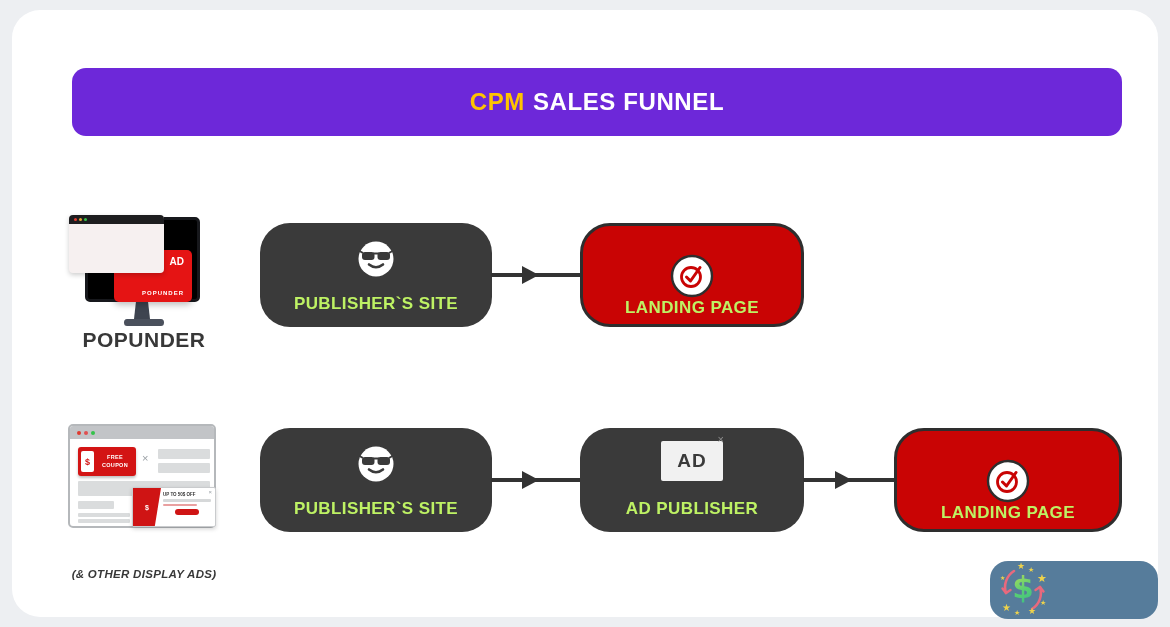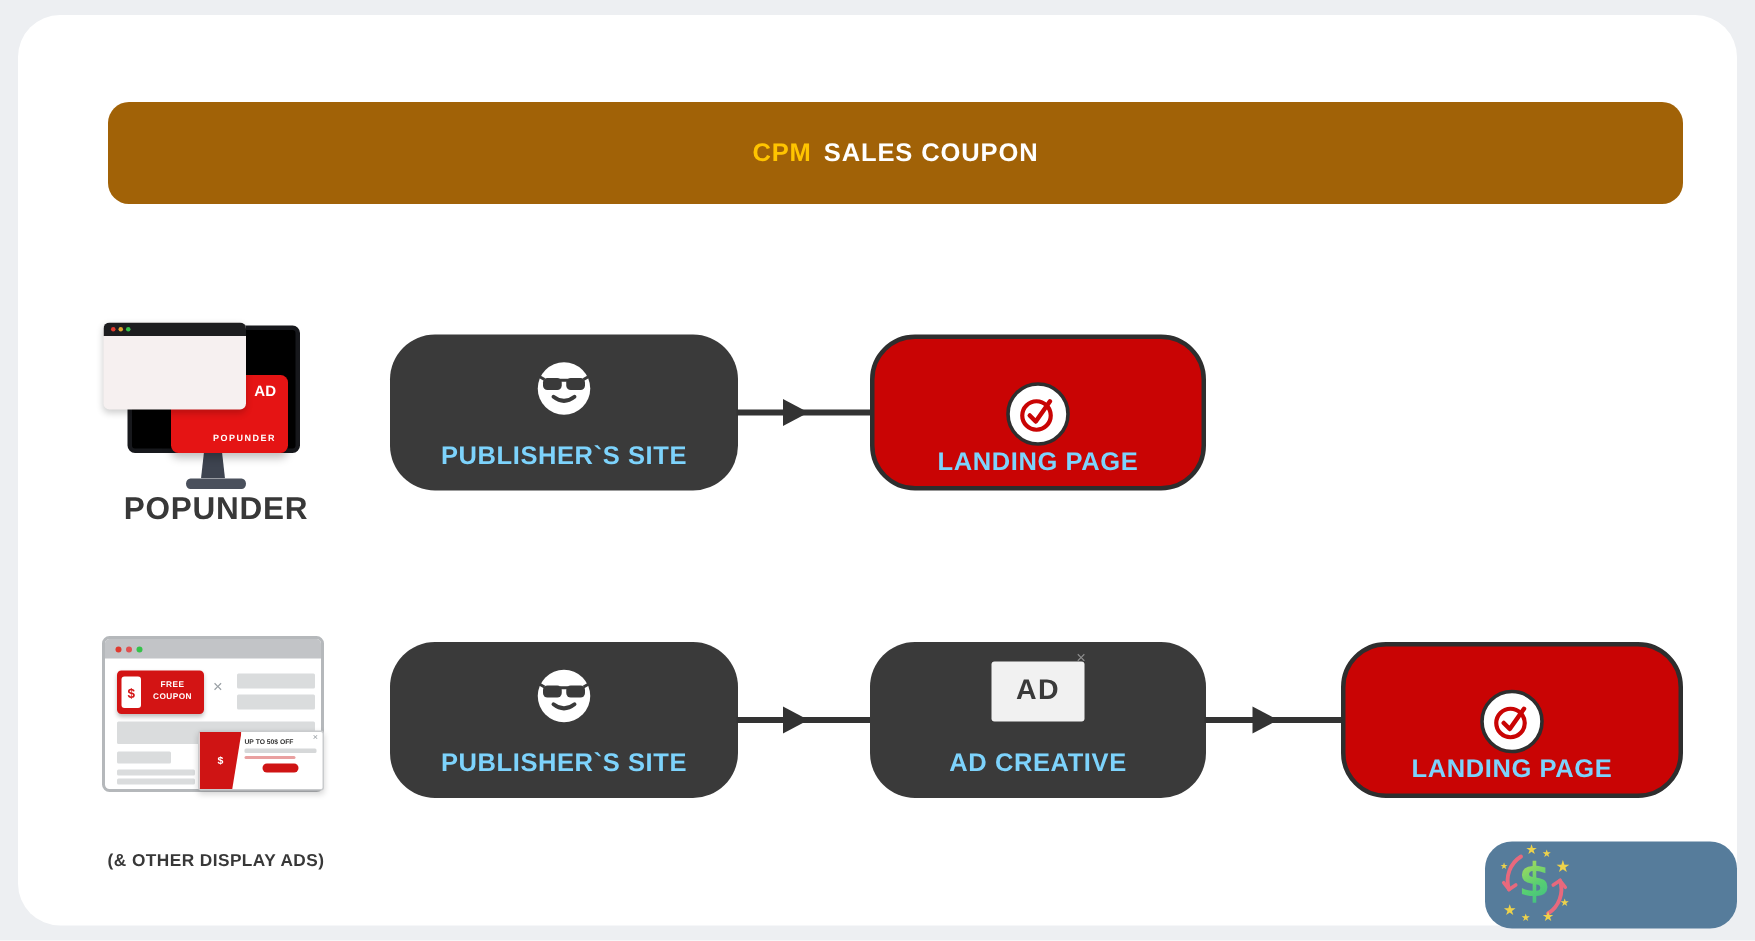--- a/index.html
+++ b/index.html
@@ -4,32 +4,32 @@
 <style>
   * { margin:0; padding:0; box-sizing:border-box; }
   html,body { width:1170px; height:627px; }
   body { font-family:"Liberation Sans","DejaVu Sans",sans-serif; background:#edeff2; }
   .frame { position:relative; width:1170px; height:627px; overflow:hidden; }
   .card { position:absolute; left:12px; top:10px; width:1146px; height:607px;
           background:#ffffff; border-radius:28px; }
 
   
   .banner { position:absolute; left:60px; top:58px; width:1050px; height:68px;
-            background:#a16207; border-radius:14px; display:flex; align-items:center;
-            justify-content:center; font-weight:700; font-size:17px; letter-spacing:.6px; }
+            background:#6d28d9; border-radius:14px; display:flex; align-items:center;
+            justify-content:center; font-weight:700; font-size:24px; letter-spacing:.6px; }
   .banner .hl { color:#ffc400; margin-right:8px; }
   .banner .rest { color:#ffffff; }
 
   
   .node { position:absolute; height:104px; border-radius:30px; display:flex;
           flex-direction:column; align-items:center; justify-content:space-between;
           padding:16px 10px 13px 10px; }
   .node.dark { background:#3a3a3a; }
   .node.red  { background:#c90404; border:3px solid #2e2e2e; padding-top:28px; }
-  .node-label { color:#7dd3fc; font-weight:700; font-size:17px; letter-spacing:.4px; white-space:nowrap; }
+  .node-label { color:#bef264; font-weight:700; font-size:17px; letter-spacing:.4px; white-space:nowrap; }
 
   .face-icon svg { display:block; }
   .check-badge { width:44px; height:44px; }
   .check-badge svg { display:block; }
 
   .ad-badge { position:relative; width:62px; height:40px; background:#f1f1f1; border-radius:2px;
               display:flex; align-items:center; justify-content:center;
               font-weight:700; font-size:19px; color:#3a3a3a; letter-spacing:1px; }
   .ad-badge .close { position:absolute; top:-8px; right:-1px; font-size:11px; color:#8d8d8d;
                      font-weight:400; letter-spacing:0; }
@@ -112,21 +112,21 @@
   .logo-tag  { color:#9fd1ee; font-size:12px; margin-top:1px; }
 </style>
 </head>
 <body>
 
 <div class="frame">
   <div class="card">
 
     <div class="banner">
       <span class="hl">CPM</span>
-      <span class="rest">SALES COUPON</span>
+      <span class="rest">SALES FUNNEL</span>
     </div>
 
     <div class="illus-pop">
       <div class="monitor"></div>
       <div class="monitor-neck"></div>
       <div class="monitor-base"></div>
       <div class="pop-card">
         <span class="ad">AD</span>
         <span class="pu">POPUNDER</span>
       </div>
@@ -190,21 +190,21 @@
         <div class="left">$</div>
         <div class="right">
           <div class="title">UP TO 50$ OFF</div>
           <div class="l1"></div>
           <div class="l2"></div>
           <div class="btn"></div>
         </div>
         <span class="close">×</span>
       </div>
     </div>
-    <div class="row-label sub" style="left:37px; top:558px;">(&amp; OTHER DISPLAY ADS)</div>
+    <div class="row-label sub" style="left:37px; top:558px;font-style:italic;">(&amp; OTHER DISPLAY ADS)</div>
 
     <div class="node dark" style="left:248px; top:418px; width:232px;">
       <span class="face-icon">
         <svg width="40" height="40" viewBox="0 0 40 40">
           <circle cx="20" cy="20" r="17.5" fill="#ffffff"></circle>
           <rect x="6" y="13" width="12.5" height="8" rx="3" fill="#3a3a3a"></rect>
           <rect x="21.5" y="13" width="12.5" height="8" rx="3" fill="#3a3a3a"></rect>
           <path d="M17 14.5 h6 M7 14 L3.5 12 M33 14 L36.5 12" stroke="#3a3a3a" stroke-width="2" fill="none"></path>
           <path d="M13 25.5 q7 5.5 14 0" stroke="#3a3a3a" stroke-width="2.6" fill="none" stroke-linecap="round"></path>
         </svg>
@@ -215,21 +215,21 @@
     <div class="arrow" style="left:479px; top:454px; width:90px;">
       <div class="line"></div>
       <div class="head" style="left:31px;"></div>
     </div>
 
     <div class="node dark" style="left:568px; top:418px; width:224px; padding-top:13px;">
       <span class="ad-badge">
         <span>AD</span>
         <span class="close">×</span>
       </span>
-      <span class="node-label">AD CREATIVE</span>
+      <span class="node-label">AD PUBLISHER</span>
     </div>
 
     <div class="arrow" style="left:791px; top:454px; width:92px;">
       <div class="line"></div>
       <div class="head" style="left:32px;"></div>
     </div>
 
     <div class="node red" style="left:882px; top:418px; width:228px;">
       <span class="check-badge">
         <svg width="44" height="44" viewBox="0 0 44 44">

